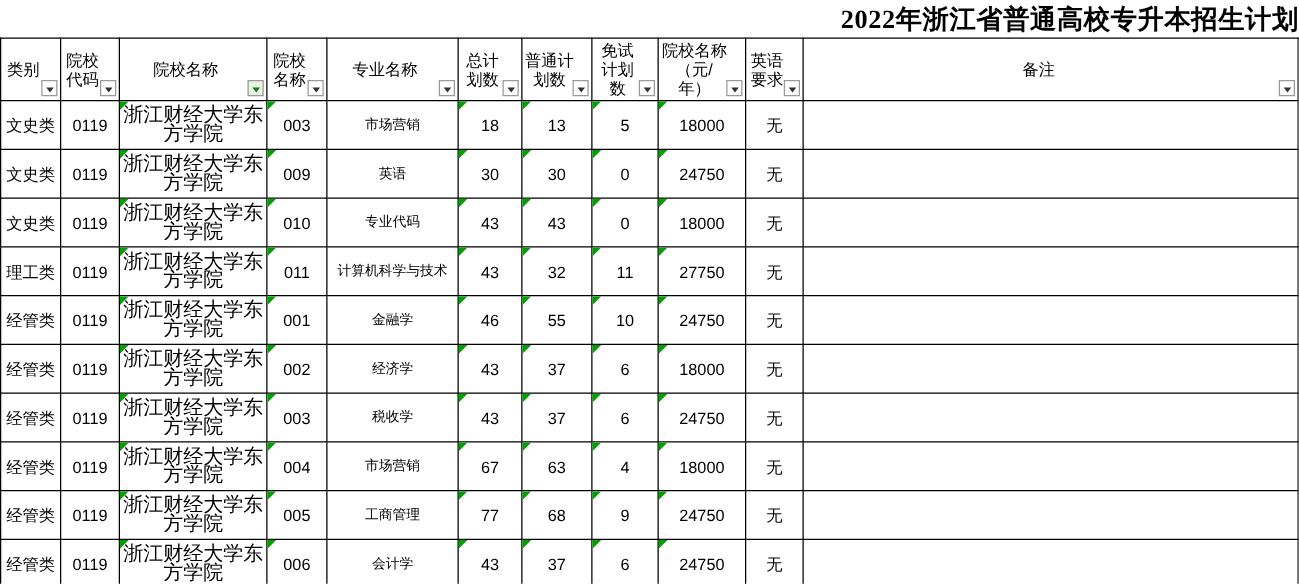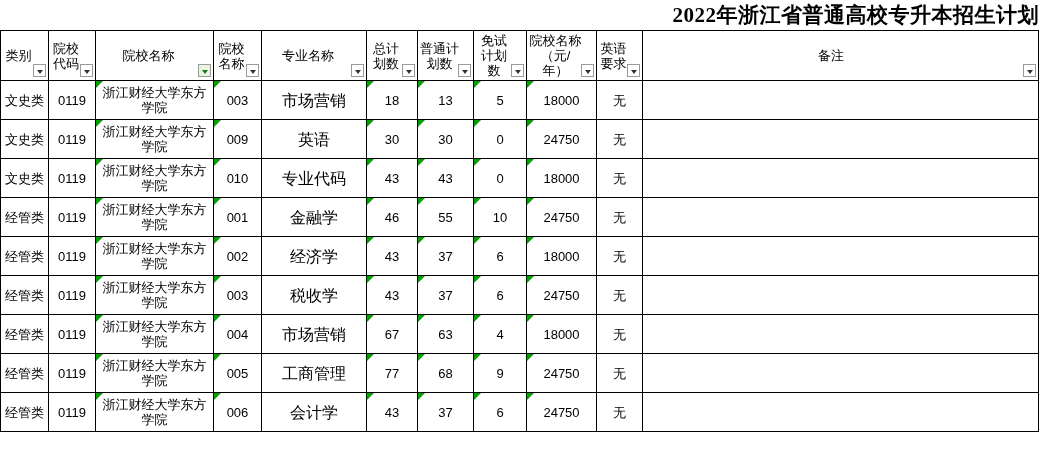--- a/index.html
+++ b/index.html
@@ -106,22 +106,22 @@
   .col-b { width: 47px; }
   .col-c { width: 118px; }
   .col-d { width: 48px; }
   .col-e { width: 105px; }
   .col-f { width: 51px; }
   .col-g { width: 56px; }
   .col-h { width: 53px; }
   .col-i { width: 70px; }
   .col-j { width: 46px; }
   .col-k { width: auto; }
-  .major-name { font-size: 16px; margin-top: 38px; }
-  .school-name { font-size: 13px; line-height: 15px; }
+  .major-name { font-size: 11px; margin-top: 38px; }
+  .school-name { font-size: 16px; line-height: 15px; }
 </style>
 </head>
 <body>
 
 <div class="sheet">
 
   <div class="title">2022年浙江省普通高校专升本招生计划</div>
 
   <table>
     <colgroup>
@@ -244,20 +244,33 @@
         <td class="corner">010</td>
         <td class="major-name">专业代码</td>
         <td class="corner">43</td>
         <td class="corner">43</td>
         <td class="corner">0</td>
         <td class="corner">18000</td>
         <td>无</td>
         <td></td>
       </tr>
 
+      <tr>
+        <td>理工类</td>
+        <td>0119</td>
+        <td class="school-name corner">浙江财经大学东方学院</td>
+        <td class="corner">011</td>
+        <td class="major-name">计算机科学与技术</td>
+        <td class="corner">43</td>
+        <td class="corner">32</td>
+        <td class="corner">11</td>
+        <td class="corner">27750</td>
+        <td>无</td>
+        <td></td>
+      </tr>
 
       <tr>
         <td>经管类</td>
         <td>0119</td>
         <td class="school-name corner">浙江财经大学东方学院</td>
         <td class="corner">001</td>
         <td class="major-name">金融学</td>
         <td class="corner">46</td>
         <td class="corner">55</td>
         <td class="corner">10</td>

